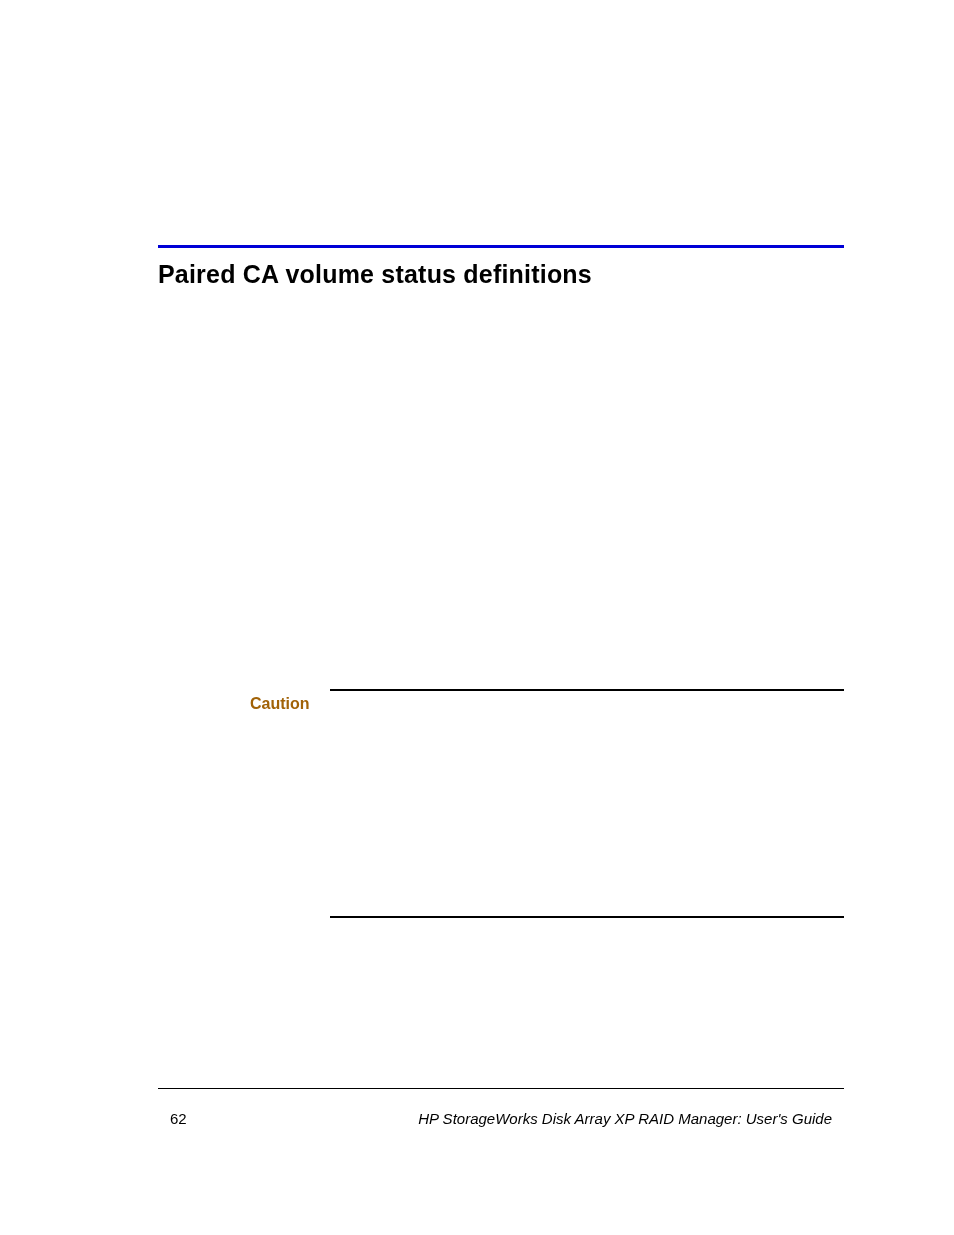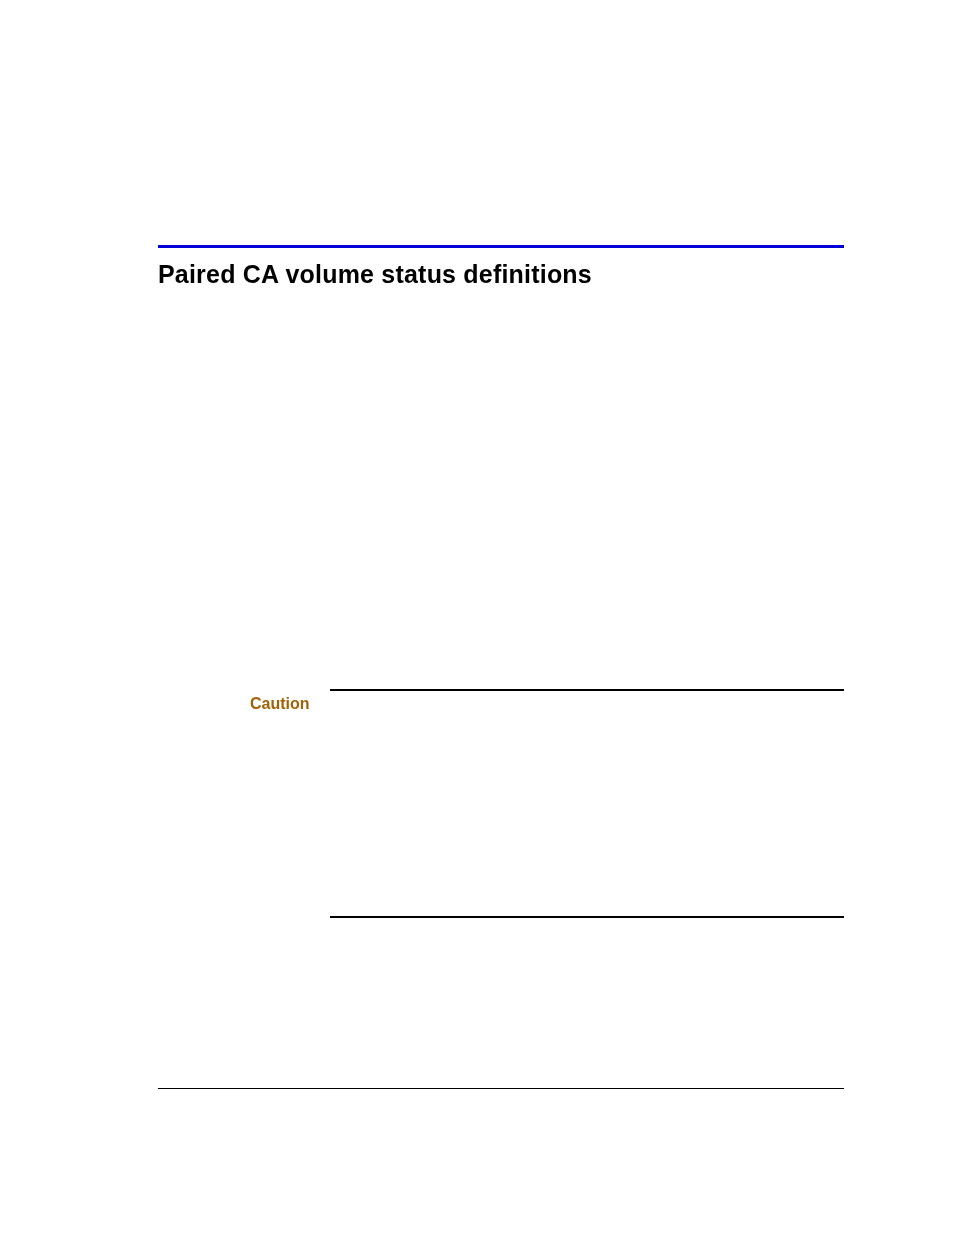--- a/index.html
+++ b/index.html
@@ -97,14 +97,18 @@
 
   <div class="top-rule-blue"></div>
 
   <h1 class="heading">Paired CA volume status definitions</h1>
 
   <div class="caution-top-rule"></div>
   <div class="caution-label">Caution</div>
   <div class="caution-bottom-rule"></div>
 
   <div class="footer-rule"></div>
+  <div class="footer">
+    <span class="page-number">62</span>
+    <span class="footer-title">HP StorageWorks Disk Array XP RAID Manager: User's Guide</span>
+  </div>
 
 </div>
 
 </body></html>

